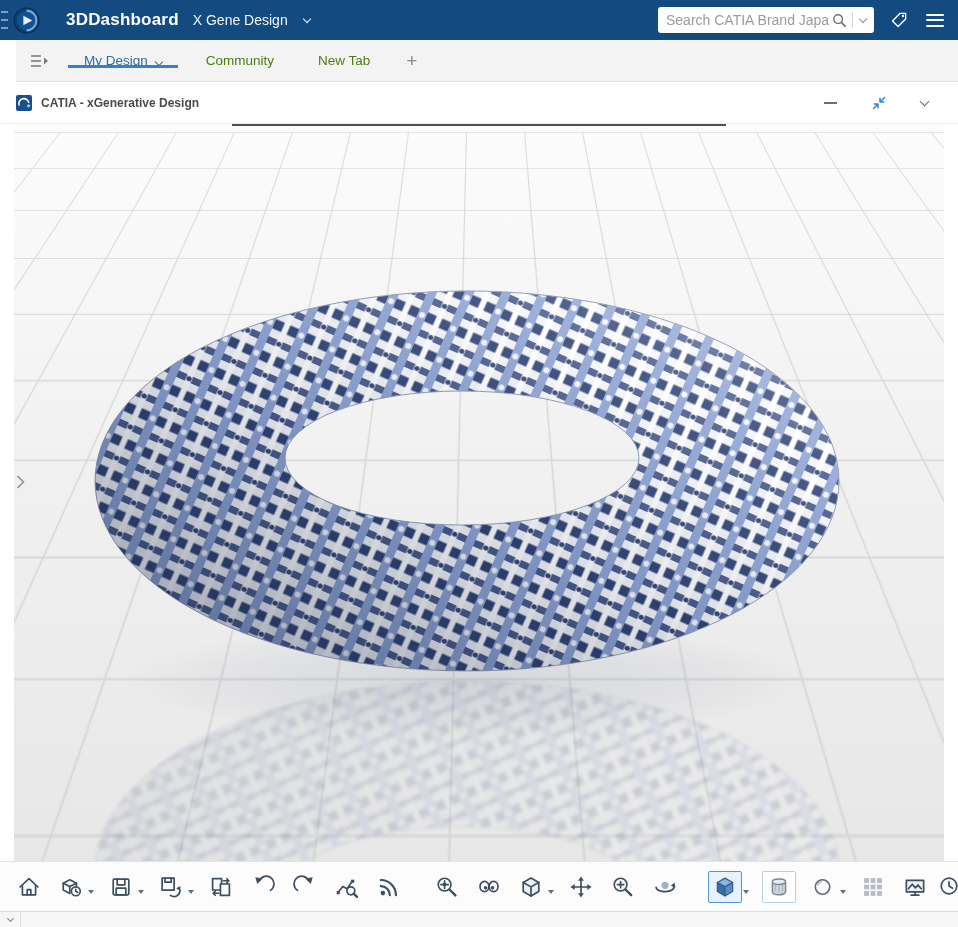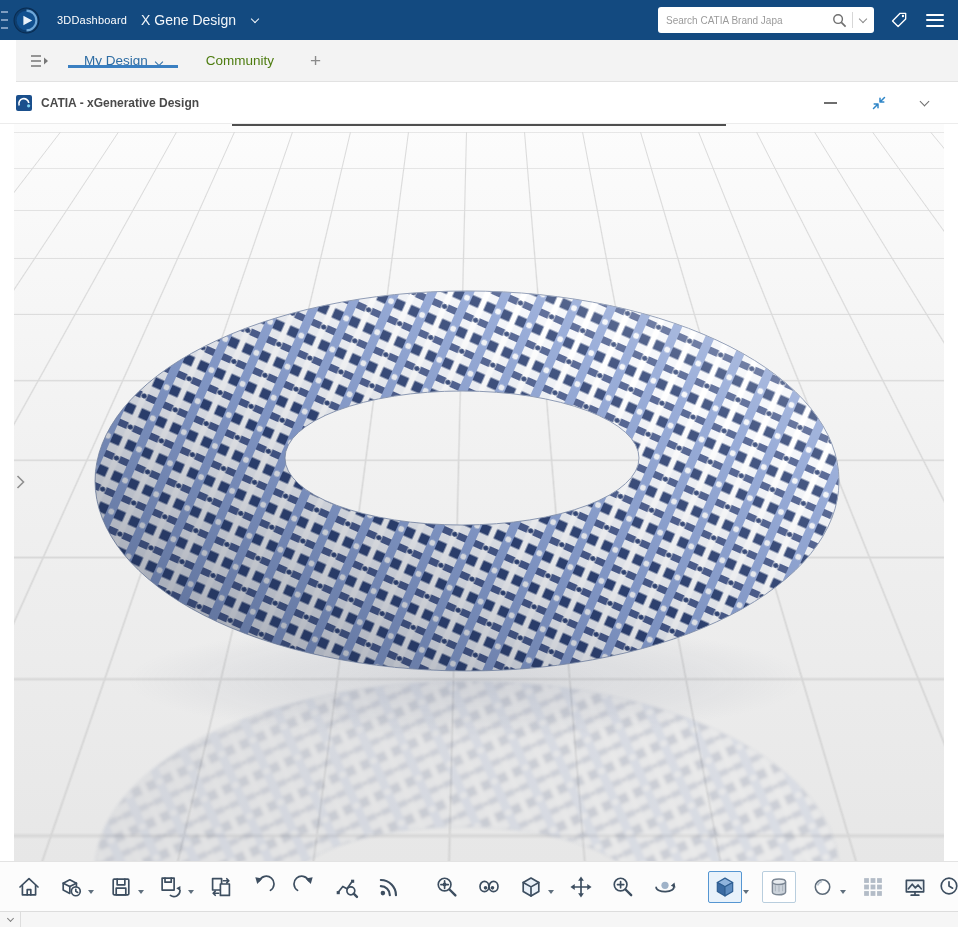--- a/index.html
+++ b/index.html
@@ -6,29 +6,29 @@
   body { background:#ffffff; font-family:"Liberation Sans","DejaVu Sans",sans-serif; }
   .page { position:relative; width:958px; height:927px; background:#ffffff; overflow:hidden; }
 
   
   .topbar { position:absolute; left:0; top:0; width:958px; height:40px;
             background:#134a80; display:flex; align-items:center; color:#fff; }
   .edge-menu { width:9px; height:24px; margin-left:1px; display:flex; flex-direction:column;
                justify-content:space-between; padding:3px 0; }
   .edge-menu i { display:block; height:2px; width:7px; background:#7d9cc0; }
   .compass { margin-left:3px; width:27px; height:27px; display:flex; }
-  .brand { margin-left:17px; font-size:11px; font-weight:normal; letter-spacing:.2px; }
+  .brand { margin-left:26px; font-size:17px; font-weight:bold; letter-spacing:.2px; }
   .dash { margin-left:14px; font-size:14px; display:flex; align-items:center; gap:16px; color:#f2f6fa; }
   .chev { display:inline-block; width:6px; height:6px;
           border-style:solid; border-color:currentColor; border-width:0 1.6px 1.6px 0;
           transform:rotate(45deg); margin-top:-3px; }
   .spacer { flex:1; }
   .searchbox { width:216px; height:26px; background:#fff; border-radius:3px;
                display:flex; align-items:center; padding:0 6px 0 8px; color:#777; }
-  .searchbox input { flex:1; min-width:0; border:none; outline:none; font-size:10px; color:#333;
+  .searchbox input { flex:1; min-width:0; border:none; outline:none; font-size:14px; color:#333;
                      font-family:inherit; background:transparent; }
   .searchbox input::placeholder { color:#9b9b9b; }
   .s-div { width:1px; height:16px; background:#d7d7d7; margin:0 7px 0 5px; }
   .s-caret { color:#8a8a8a; display:flex; align-items:center; padding-right:2px; }
   .tag { margin-left:16px; display:flex; }
   .burger { margin:0 14px 0 18px; width:18px; display:flex; flex-direction:column; gap:3.5px; }
   .burger i { display:block; height:2px; background:#fff; border-radius:1px; }
 
   
   .tabrow { position:absolute; left:16px; top:40px; width:958px; height:42px; background:#f3f3f3;
@@ -280,20 +280,24 @@
         <polygon points="15,5.5 19,9 15,12.5" fill="#777777"></polygon>
       </svg>
     </div>
 
     <div class="tab active">
     <span class="tab-label">My Design</span>
     <span class="chev tab-caret"></span>
   </div>
       <div class="tab">
     <span class="tab-label">Community</span>
+
+  </div>
+      <div class="tab">
+    <span class="tab-label">New Tab</span>
 
   </div>
       <div class="add-tab">+</div>
   </nav>
 
   <div class="widget-head">
     <span class="w-logo">
       <svg width="16" height="16" viewBox="0 0 16 16">
         <rect width="16" height="16" rx="2" fill="#1a4f8c"></rect>
         <path d="M3.2 10.5 A5 5 0 1 1 12.8 8" stroke="#ffffff" stroke-width="1.6" fill="none"></path>

